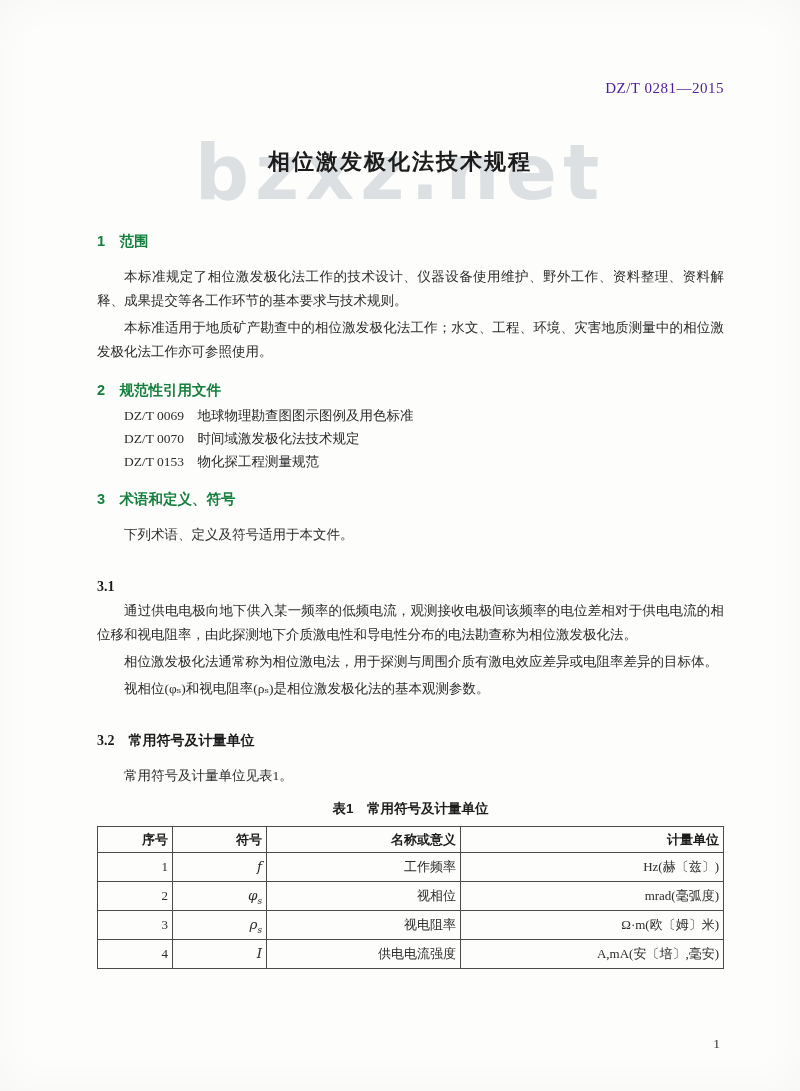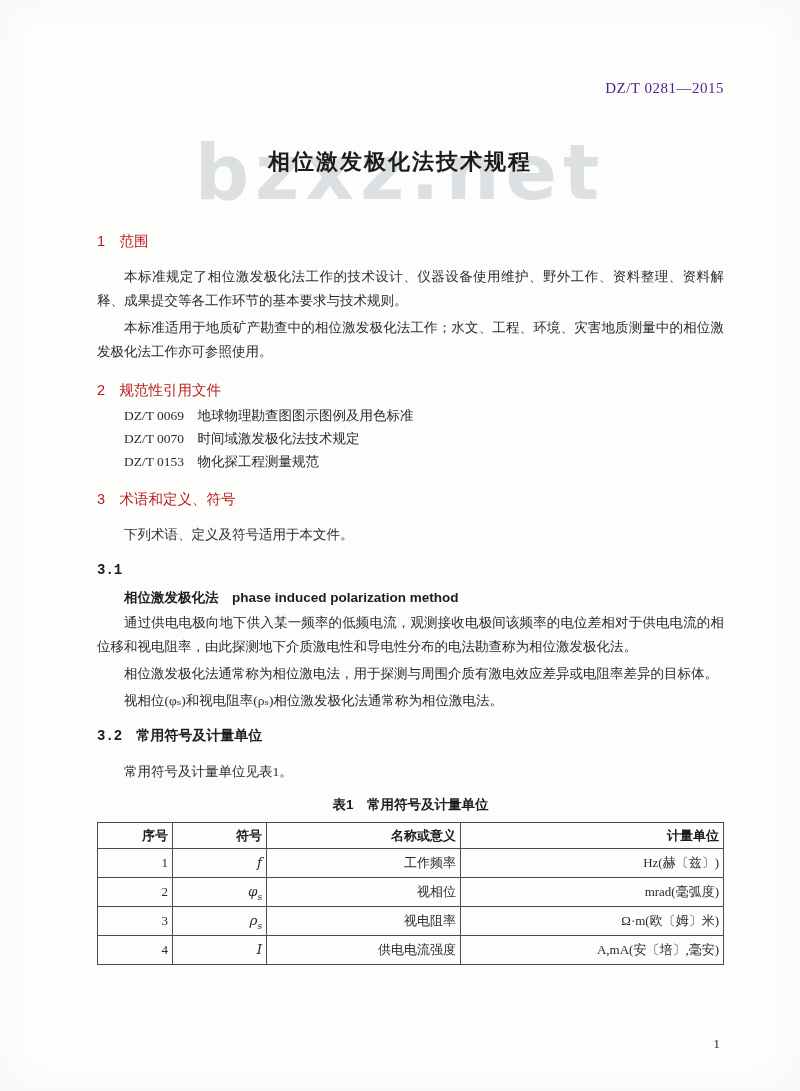--- a/index.html
+++ b/index.html
@@ -55,23 +55,23 @@
   }
   .content {
     position: absolute;
     top: 215px;
     left: 97px;
     right: 76px;
     z-index: 2;
   }
   .sec-heading {
     font-family: "Liberation Sans", "DejaVu Sans", sans-serif;
-    font-weight: normal;
+    font-weight: bold;
     font-size: 14.5px;
-    color: #b91c1c;
+    color: #15803d;
     margin-top: 17px;
     line-height: 19px;
   }
   .sec-heading.later { margin-top: 17px; }
   .para {
     font-size: 13.5px;
     line-height: 24px;
     text-indent: 2em;
     text-align: justify;
     margin-top: 14px;
@@ -80,25 +80,25 @@
   .para.tight { margin-top: 3px; }
   .ref {
     font-size: 13.5px;
     line-height: 22px;
     padding-left: 2em;
     margin-top: 1px;
     color: #2b2b2b;
   }
   .refs { margin-top: 5px; }
   .sub-heading {
-    font-family: Liberation Mono, monospace;
+    font-family: Liberation Serif, serif;
     font-weight: bold;
     font-size: 14px;
     color: #1c1c1c;
-    margin-top: 14px;
+    margin-top: 30px;
     line-height: 19px;
   }
   .term {
     font-family: "Liberation Sans", "DejaVu Sans", sans-serif;
     font-weight: bold;
     font-size: 13.5px;
     line-height: 20px;
     text-indent: 2em;
     margin-top: 8px;
     color: #1c1c1c;
@@ -178,24 +178,23 @@
     <div class="refs">
       <p class="ref">DZ/T 0069　地球物理勘查图图示图例及用色标准</p>
       <p class="ref">DZ/T 0070　时间域激发极化法技术规定</p>
       <p class="ref">DZ/T 0153　物化探工程测量规范</p>
     </div>
 
     <h2 class="sec-heading later">3　术语和定义、符号</h2>
     <p class="para">下列术语、定义及符号适用于本文件。</p>
 
     <h3 class="sub-heading">3.1</h3>
-    <p class="term">相位激发极化法　phase induced polarization method</p>
     <p class="para tight">通过供电电极向地下供入某一频率的低频电流，观测接收电极间该频率的电位差相对于供电电流的相位移和视电阻率，由此探测地下介质激电性和导电性分布的电法勘查称为相位激发极化法。</p>
     <p class="para tight">相位激发极化法通常称为相位激电法，用于探测与周围介质有激电效应差异或电阻率差异的目标体。</p>
-    <p class="para tight">视相位(φₛ)和视电阻率(ρₛ)相位激发极化法通常称为相位激电法。</p>
+    <p class="para tight">视相位(φₛ)和视电阻率(ρₛ)是相位激发极化法的基本观测参数。</p>
 
     <h3 class="sub-heading">3.2　常用符号及计量单位</h3>
     <p class="para">常用符号及计量单位见表1。</p>
 
     <div class="table-caption">表1　常用符号及计量单位</div>
 
     <table class="symbols-table">
       <colgroup>
         <col class="col-no">
           <col class="col-sym">

